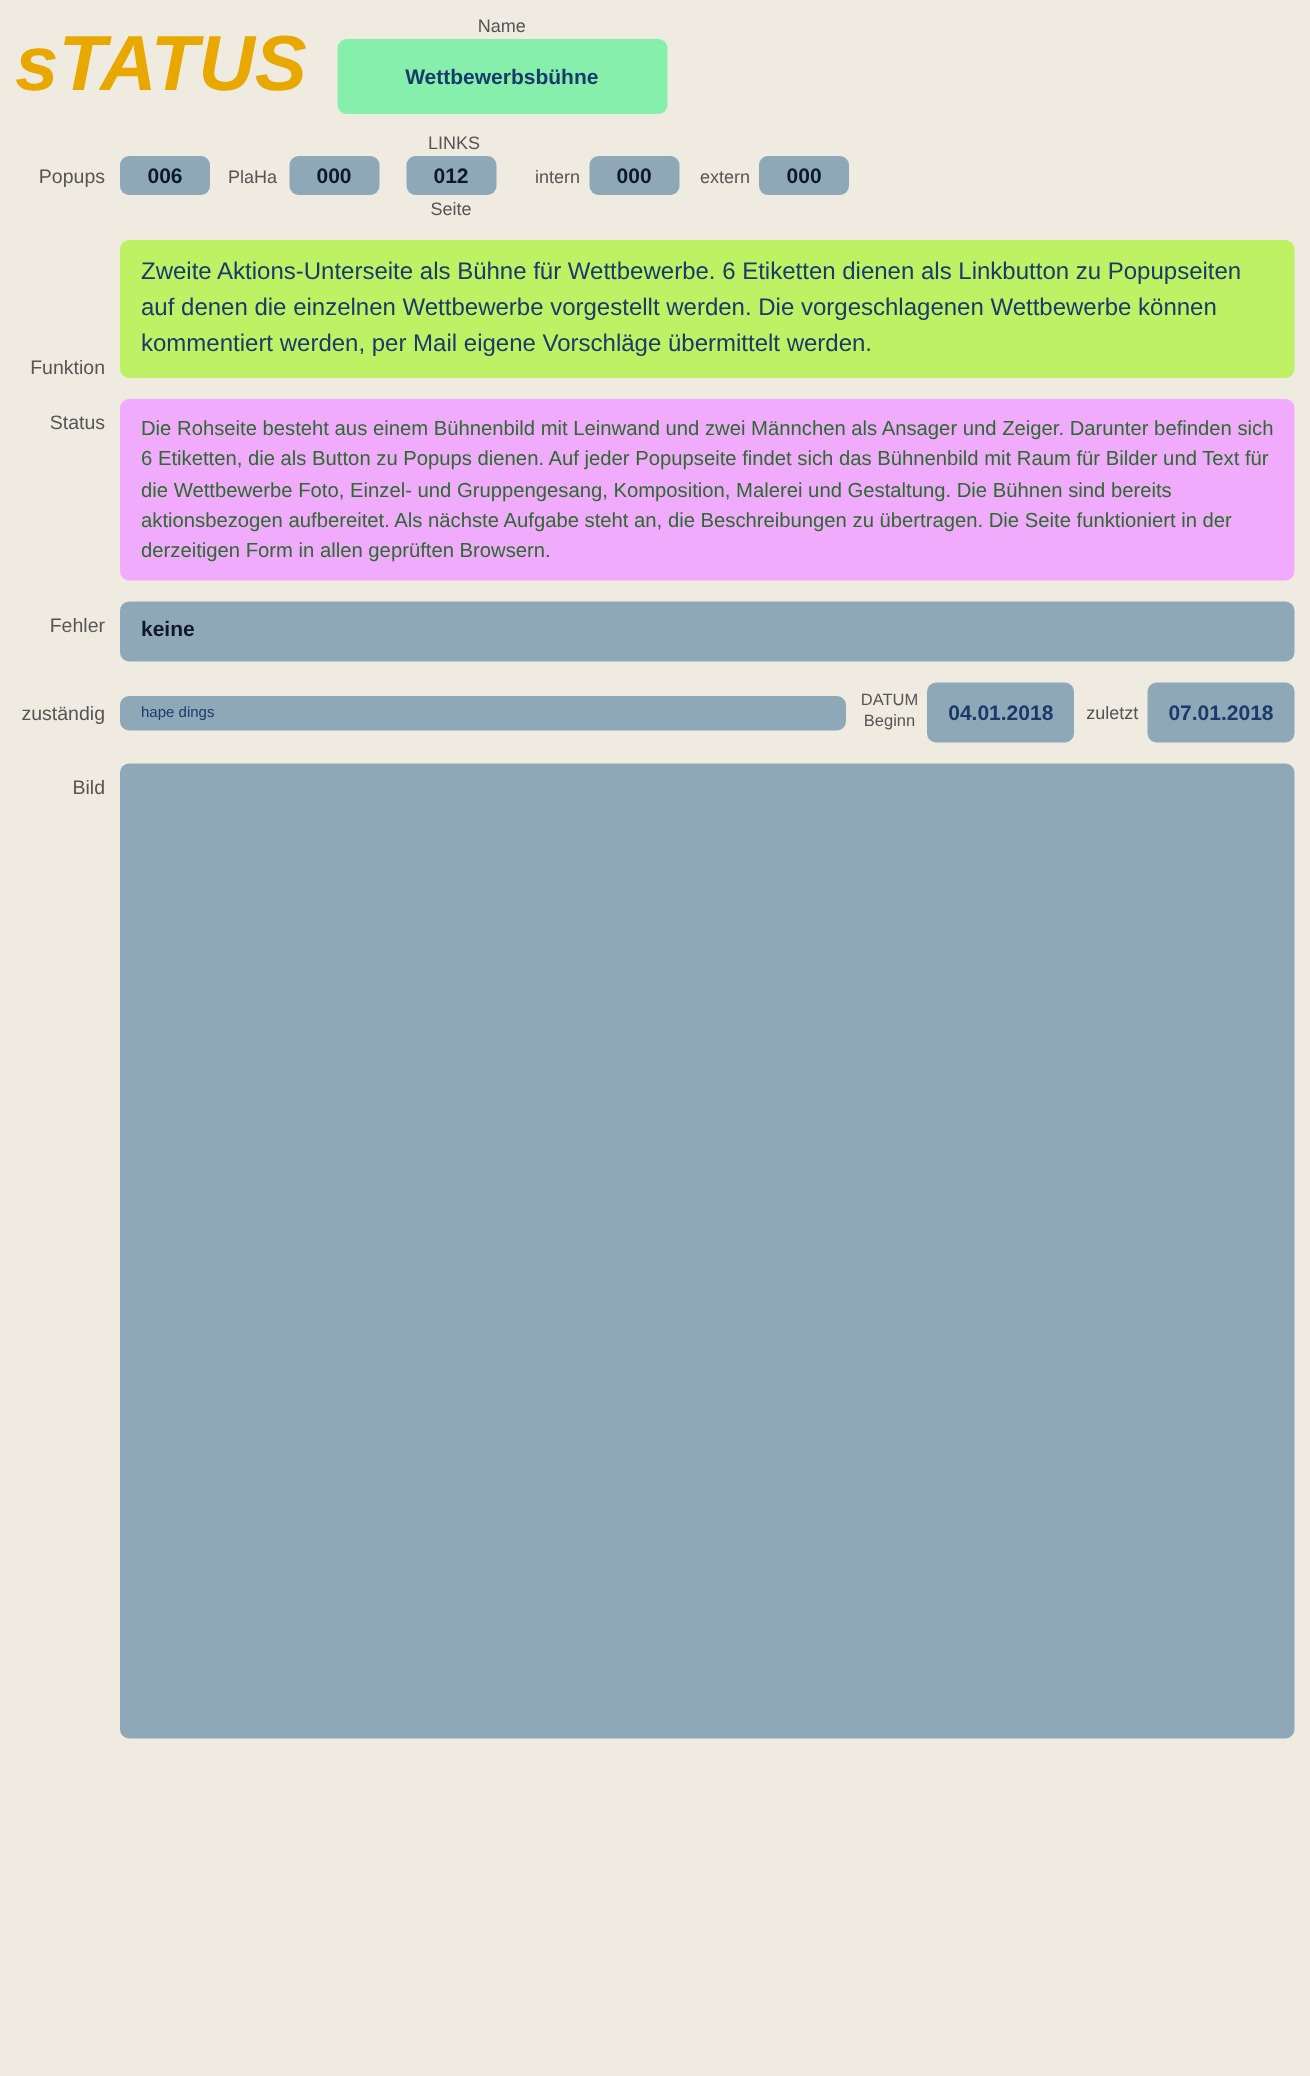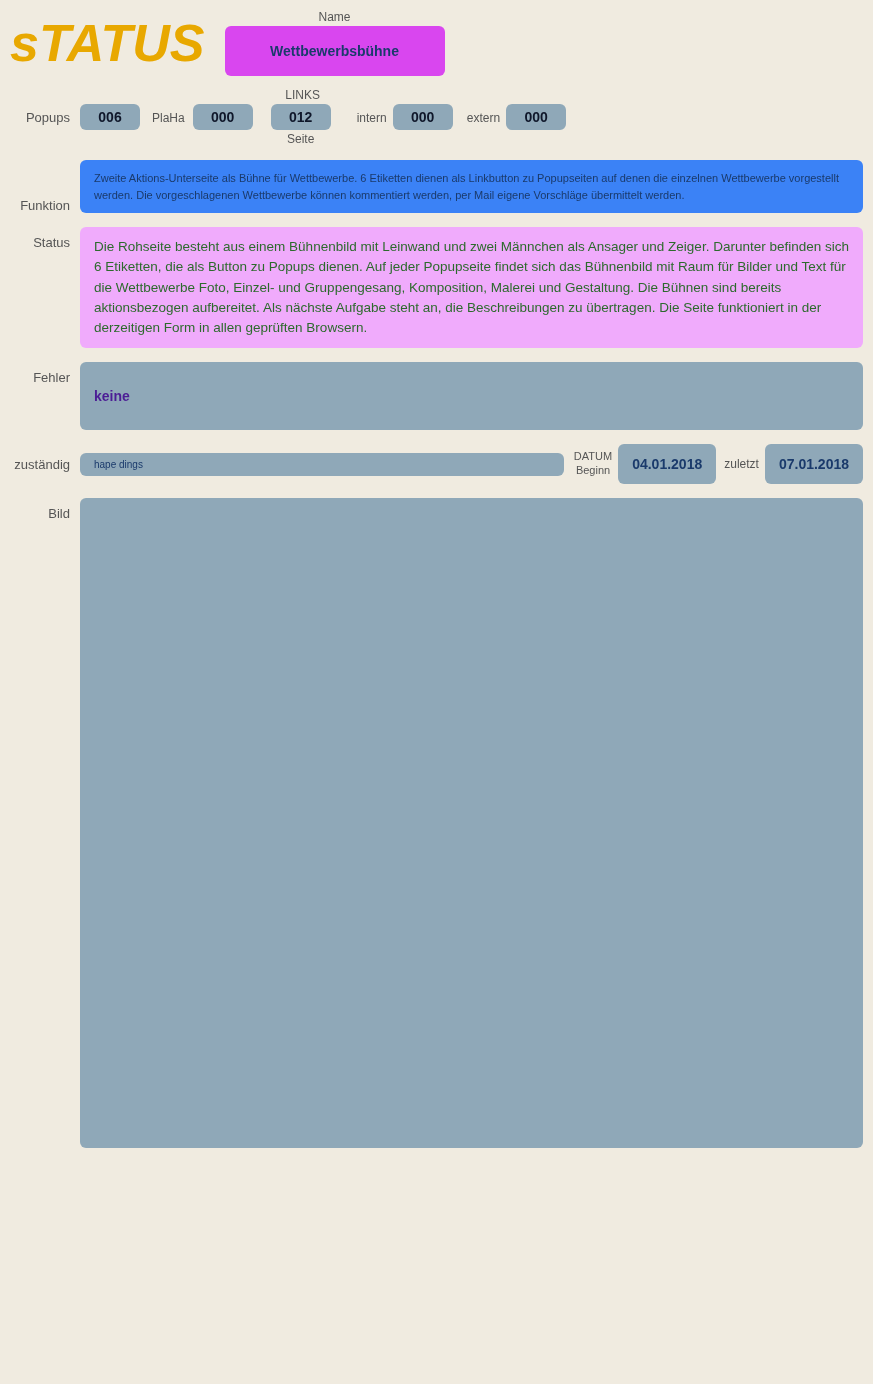--- a/index.html
+++ b/index.html
@@ -44,21 +44,21 @@
       margin-bottom: 2px;
     }
 
     .field-label-below {
       font-size: 12px;
       color: #555;
       margin-top: 2px;
     }
 
     .input-box {
-      background-color: #d946ef;
+      background-color: #86efac;
       border: none;
       border-radius: 6px;
       padding: 17px 12px;
       color: #1a3a6b;
       font-size: 14px;
       font-weight: bold;
     }
 
     .name-box {
       width: 220px;
@@ -112,26 +112,26 @@
     }
 
     
     .funktion-row {
       display: flex;
       align-items: flex-end;
       margin-bottom: 14px;
     }
 
     .text-box {
-      background-color: #3b82f6;
+      background-color: #bef264;
       border-radius: 6px;
       padding: 10px 14px;
       flex: 1;
       color: #1a3a6b;
-      font-size: 11px;
+      font-size: 16px;
       line-height: 1.5;
     }
 
     
     .status-row {
       display: flex;
       align-items: flex-start;
       margin-bottom: 14px;
     }
 
@@ -148,23 +148,23 @@
     
     .fehler-row {
       display: flex;
       align-items: flex-start;
       margin-bottom: 14px;
     }
 
     .fehler-box {
       background-color: #8fa8b8;
       border-radius: 6px;
-      padding: 26px 14px;
-      flex: 1;
-      color: #4c1d95;
+      padding: 10px 14px;
+      flex: 1;
+      color: #0f172a;
       font-size: 14px;
       font-weight: bold;
       min-height: 40px;
     }
 
     
     .zustandig-row {
       display: flex;
       align-items: center;
       margin-bottom: 14px;

